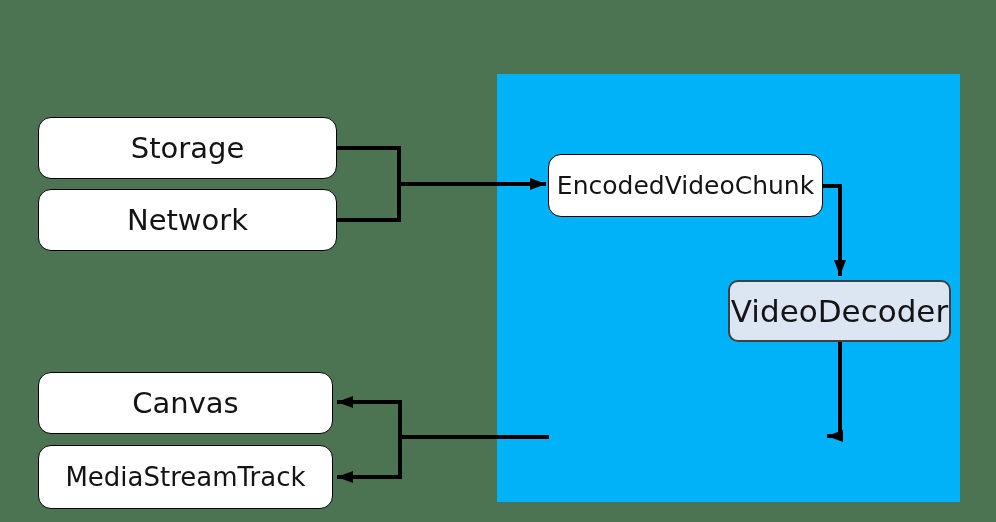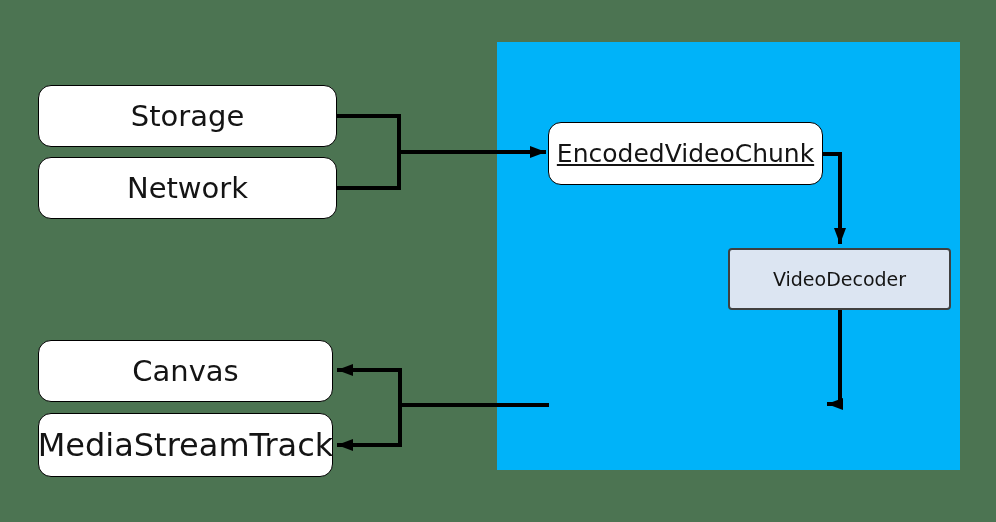--- a/index.html
+++ b/index.html
@@ -11,21 +11,21 @@
     --decoder-border: #404040;
     --arrow: #000000;
     --text: #141414;
   }
   * { margin: 0; padding: 0; box-sizing: border-box; }
   html, body { width: 996px; height: 522px; overflow: hidden; }
   body {
     background: var(--background);
     font-family: "DejaVu Sans", "Liberation Sans", sans-serif;
   }
-  .stage { position: relative; width: 996px; height: 418px; }
+  .stage { position: relative; width: 996px; height: 418px; margin-top: 32px; }
   .region {
     position: absolute;
     left: 497px; top: 42px; width: 463px; height: 428px;
     background: var(--webcodecs-region);
     z-index: 0;
   }
   svg.edges {
     position: absolute; left: 0; top: 0; width: 996px; height: 522px;
     z-index: 1; pointer-events: none;
   }
@@ -37,28 +37,28 @@
     background: var(--box-fill);
     border: 1.6px solid var(--box-border);
     color: var(--text);
     white-space: nowrap;
     line-height: 1;
   }
   .rounded { border-radius: 13px; }
   #storage { left: 38px; top:  85px; width: 299px; height: 62px; font-size: 29px; }
   #network { left: 38px; top: 157px; width: 299px; height: 62px; font-size: 29px; }
   #canvas-box { left: 38px; top: 340px; width: 295px; height: 62px; font-size: 29px; text-align: right; }
-  #mst     { left: 38px; top: 413px; width: 295px; height: 64px; font-size: 32px; }
-  #evc     { left: 548px; top: 122px; width: 275px; height: 63px; font-size: 25px; text-decoration: underline; }
+  #mst     { left: 38px; top: 413px; width: 295px; height: 64px; font-size: 26px; }
+  #evc     { left: 548px; top: 122px; width: 275px; height: 63px; font-size: 25px; }
   #vframe  { left: 550px; top: 373px; width: 273px; height: 64px; font-size: 27px; }
   #vdec    {
-    left: 728px; top: 248px; width: 223px; height: 62px; font-size: 19px;
+    left: 728px; top: 248px; width: 223px; height: 62px; font-size: 31px;
     background: var(--decoder-fill);
     border: 2px solid var(--decoder-border);
-    border-radius: 4px;
+    border-radius: 10px;
   }
 </style>
 </head>
 <body>
 
 <div class="stage">
 
   <div class="region"></div>
 
   <svg class="edges" viewBox="0 0 996 522">

